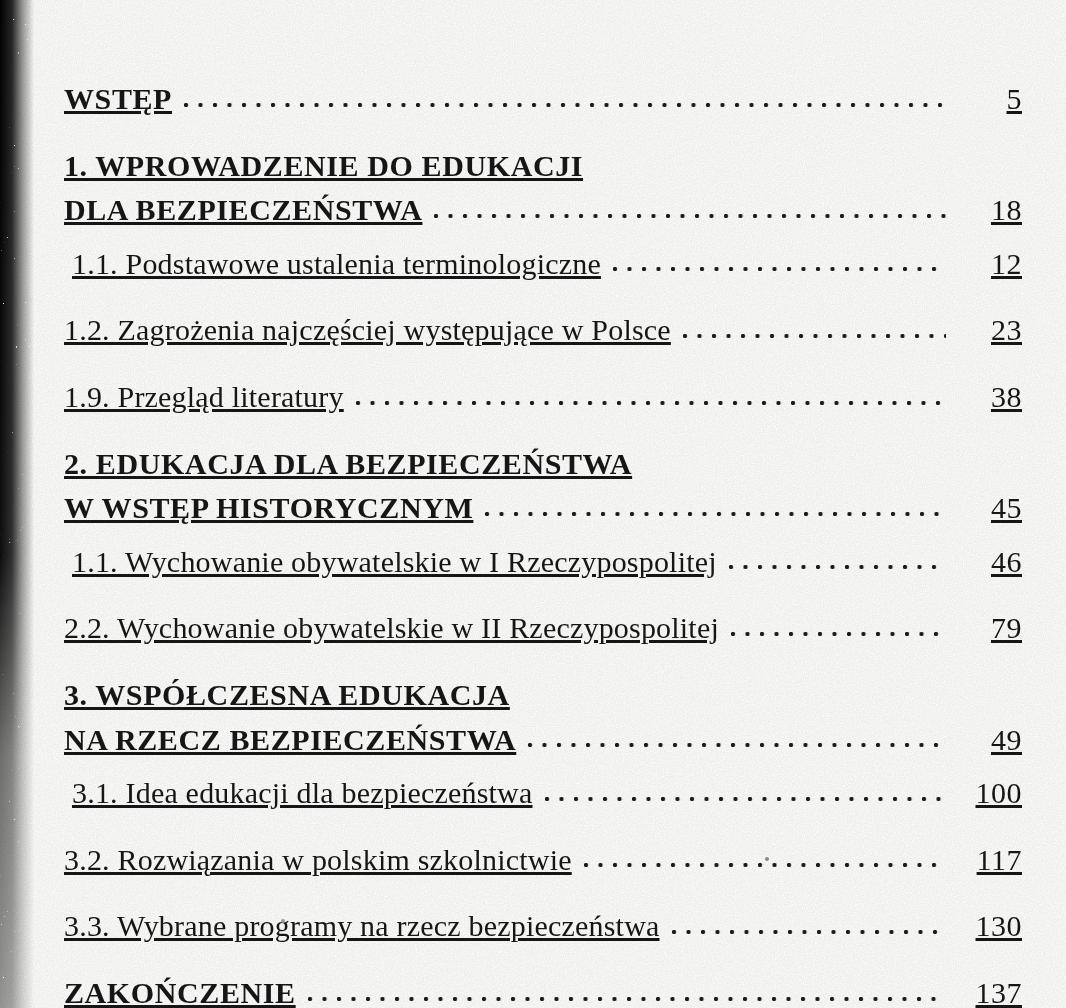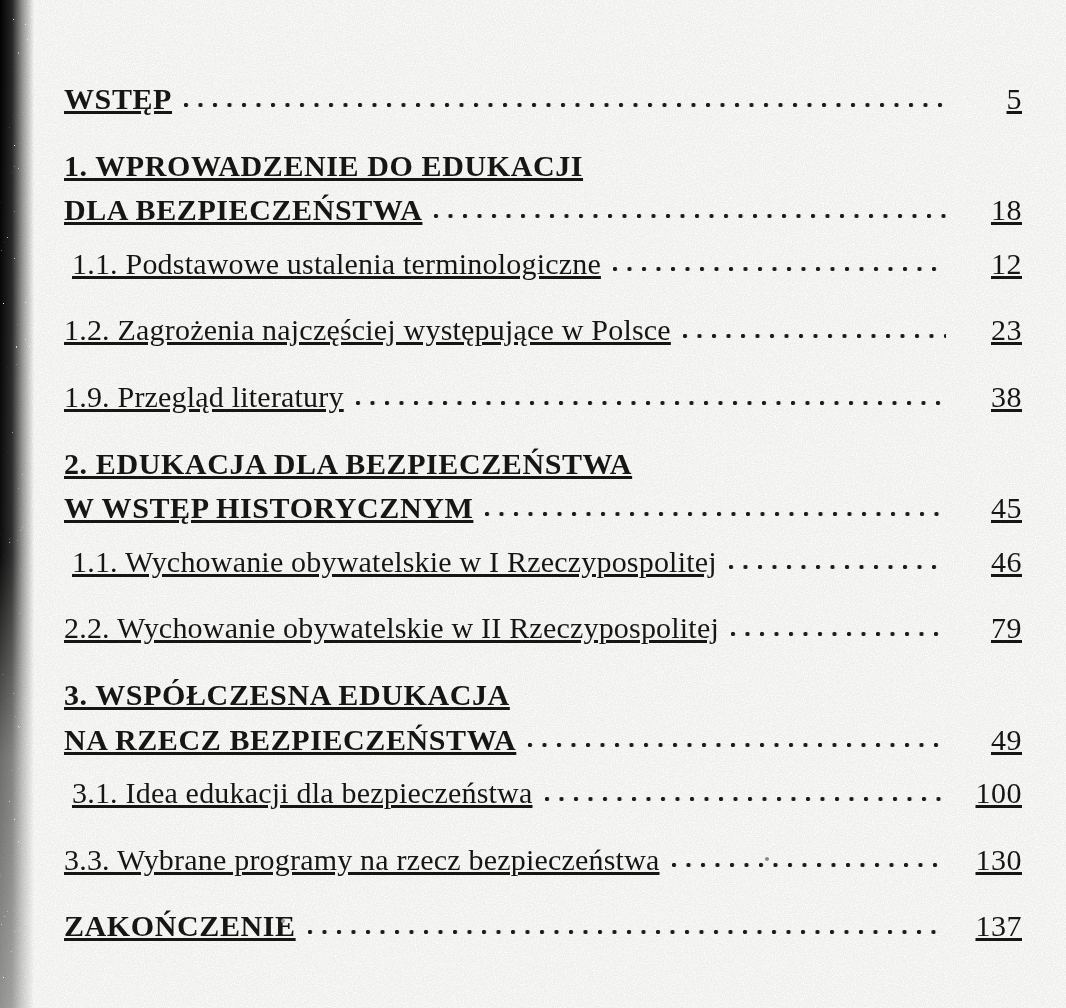--- a/index.html
+++ b/index.html
@@ -209,20 +209,28 @@
     <div class="entry section">
     <div class="line line1">
       <span class="label">3.1. Idea edukacji dla bezpieczeństwa</span>
       <span class="leader"></span>
       <span class="page">100</span>
     </div>
 
   </div>
     <div class="entry section">
     <div class="line line1">
+      <span class="label">3.2. Rozwiązania w polskim szkolnictwie</span>
+      <span class="leader"></span>
+      <span class="page">117</span>
+    </div>
+
+  </div>
+    <div class="entry section">
+    <div class="line line1">
       <span class="label">3.3. Wybrane programy na rzecz bezpieczeństwa</span>
       <span class="leader"></span>
       <span class="page">130</span>
     </div>
 
   </div>
     <div class="entry chapter">
     <div class="line line1">
       <span class="label">ZAKOŃCZENIE</span>
       <span class="leader"></span>

